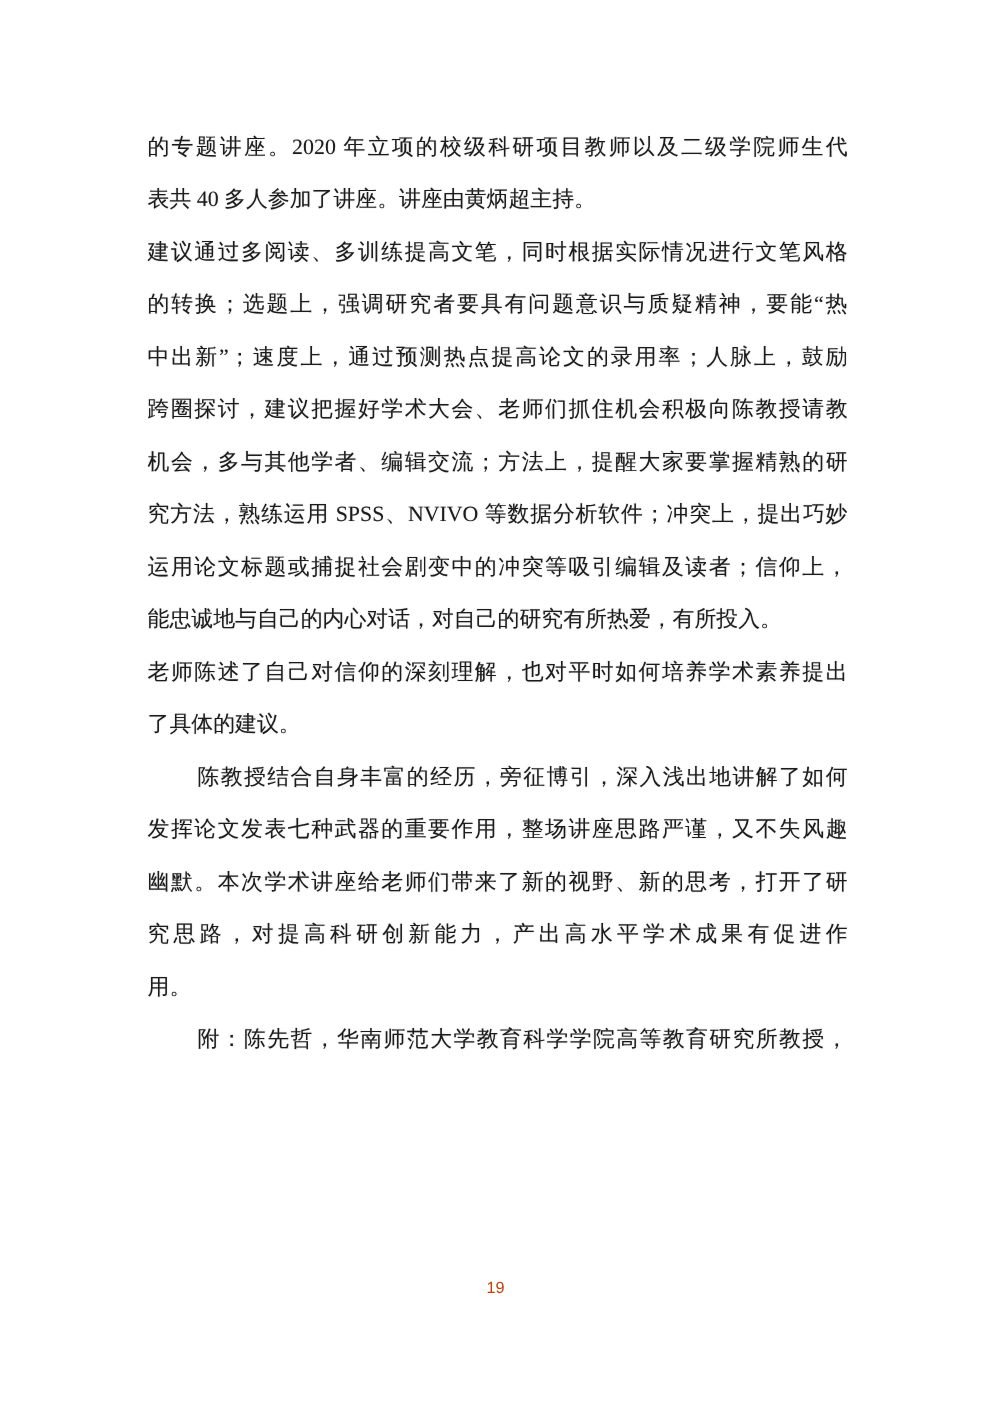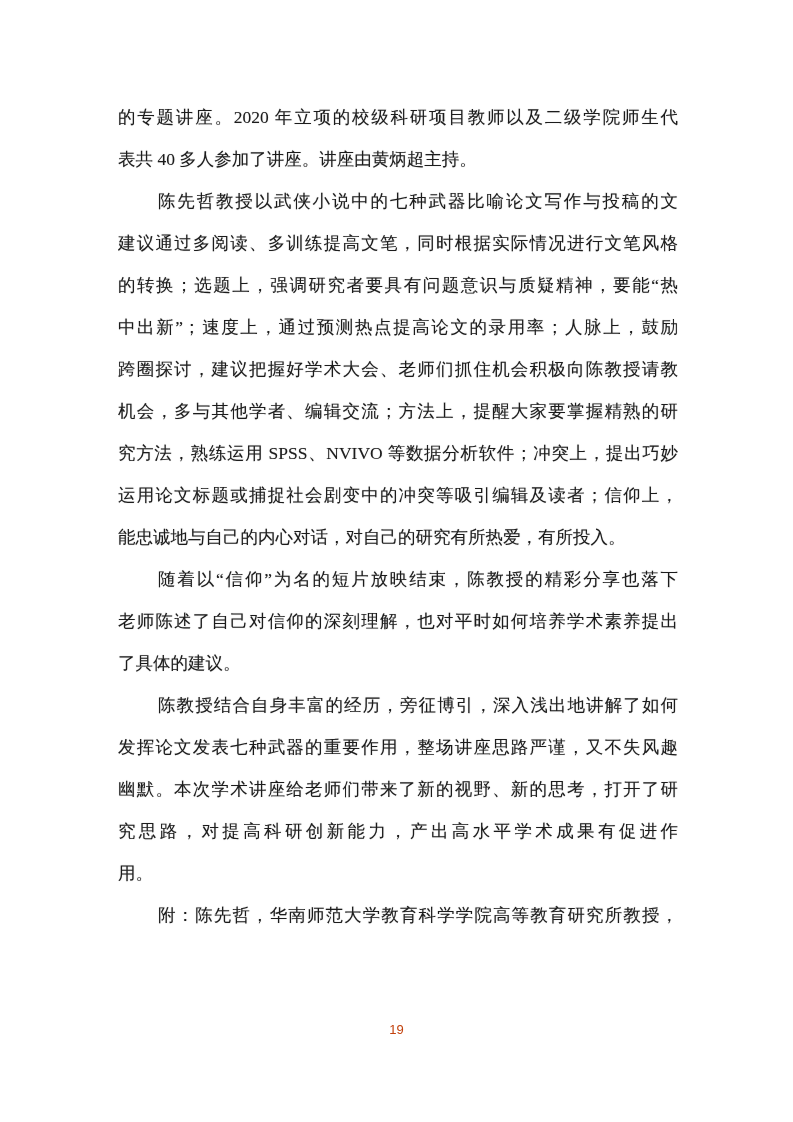--- a/index.html
+++ b/index.html
@@ -50,30 +50,28 @@
     color: #c2410c;
   }
 </style>
 </head>
 <body>
 
 <div class="page">
   <div class="body-text" id="doc-body">
       <div class="line">的专题讲座。2020 年立项的校级科研项目教师以及二级学院师生代</div>
       <div class="line para-end">表共 40 多人参加了讲座。讲座由黄炳超主持。</div>
-      <div class="line indent">陈先哲教授以武侠小说中的七种武器比喻论文写作与投稿的文</div>
       <div class="line">建议通过多阅读、多训练提高文笔，同时根据实际情况进行文笔风格</div>
       <div class="line">的转换；选题上，强调研究者要具有问题意识与质疑精神，要能“热</div>
       <div class="line">中出新”；速度上，通过预测热点提高论文的录用率；人脉上，鼓励</div>
       <div class="line">跨圈探讨，建议把握好学术大会、老师们抓住机会积极向陈教授请教</div>
       <div class="line">机会，多与其他学者、编辑交流；方法上，提醒大家要掌握精熟的研</div>
       <div class="line">究方法，熟练运用 SPSS、NVIVO 等数据分析软件；冲突上，提出巧妙</div>
       <div class="line">运用论文标题或捕捉社会剧变中的冲突等吸引编辑及读者；信仰上，</div>
       <div class="line para-end">能忠诚地与自己的内心对话，对自己的研究有所热爱，有所投入。</div>
-      <div class="line indent">随着以“信仰”为名的短片放映结束，陈教授的精彩分享也落下</div>
       <div class="line">老师陈述了自己对信仰的深刻理解，也对平时如何培养学术素养提出</div>
       <div class="line para-end">了具体的建议。</div>
       <div class="line indent">陈教授结合自身丰富的经历，旁征博引，深入浅出地讲解了如何</div>
       <div class="line">发挥论文发表七种武器的重要作用，整场讲座思路严谨，又不失风趣</div>
       <div class="line">幽默。本次学术讲座给老师们带来了新的视野、新的思考，打开了研</div>
       <div class="line">究思路，对提高科研创新能力，产出高水平学术成果有促进作</div>
       <div class="line para-end">用。</div>
       <div class="line indent">附：陈先哲，华南师范大学教育科学学院高等教育研究所教授，</div>
     </div>
   <div class="page-number">19</div>

